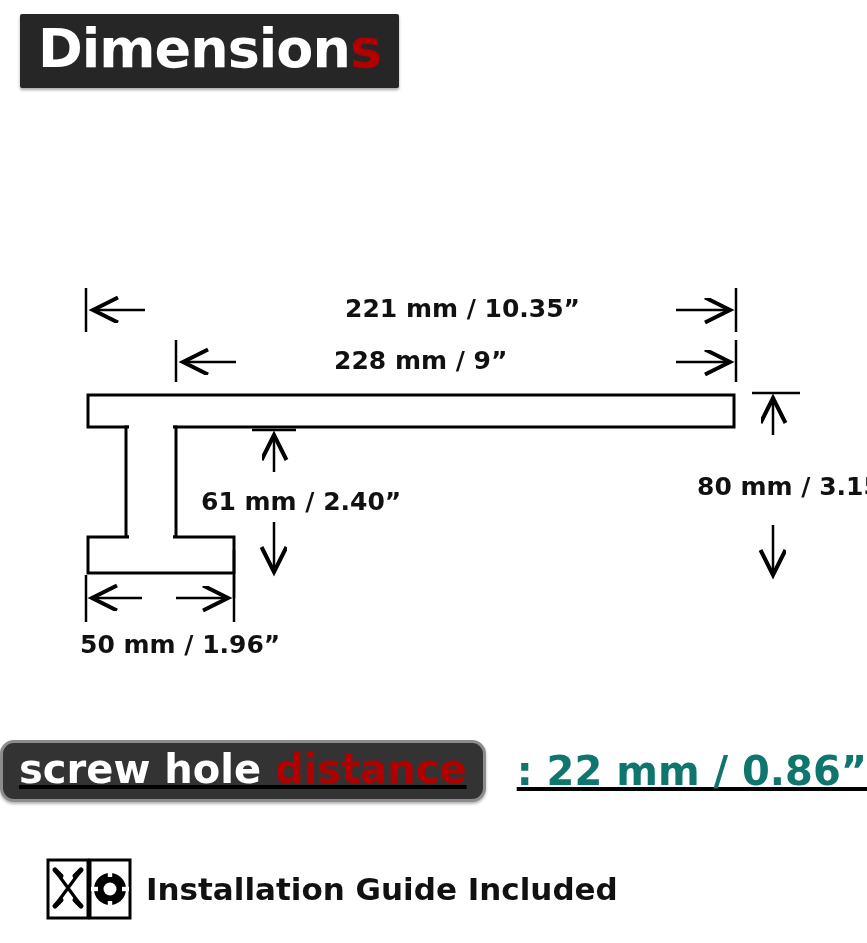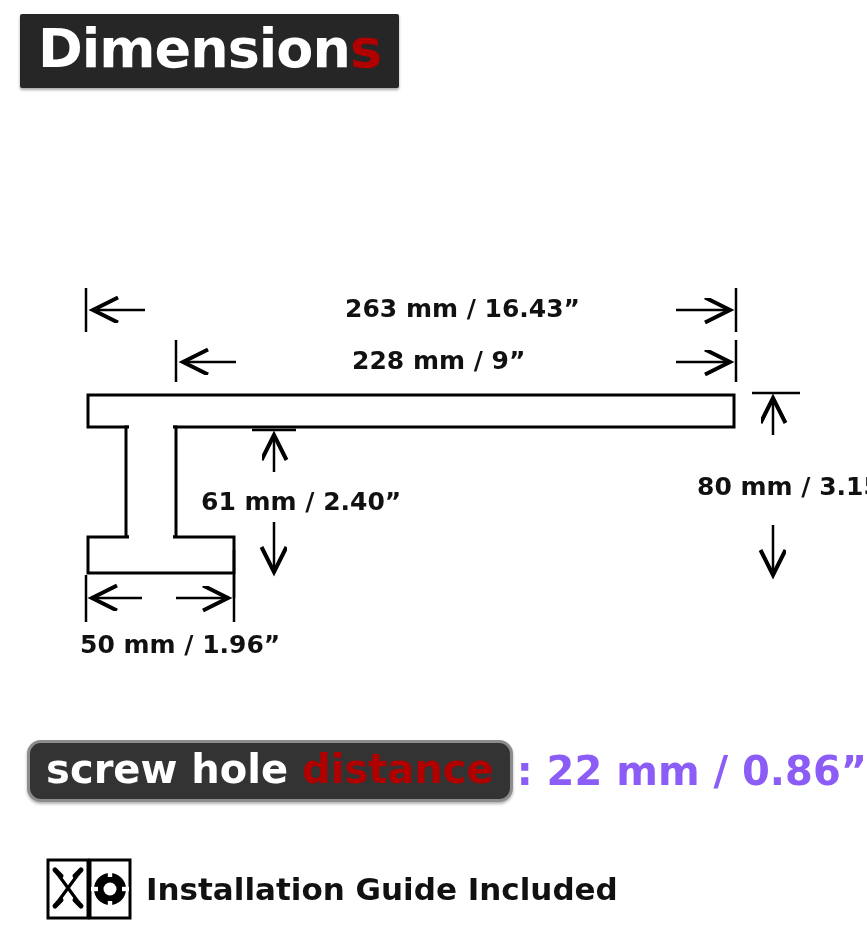--- a/index.html
+++ b/index.html
@@ -58,21 +58,22 @@
   }
 
   
   .screw-row {
     position: absolute;
     left: 0;
     top: 740px;
     width: 867px;
     display: flex;
     align-items: center;
-    justify-content: flex-end;
+    justify-content: space-between;
+    text-decoration: underline;
   }
   .screw-badge {
     background: #333333;
     border: 3px solid #8c8c8c;
     border-radius: 14px;
     padding: 4px 16px 8px 16px;
     box-shadow: 0 2px 3px rgba(0,0,0,0.3);
   }
   .screw-badge .screw-text {
     font-family: "DejaVu Sans", sans-serif;
@@ -81,21 +82,21 @@
     line-height: 44px;
     color: #ffffff;
     white-space: nowrap;
   }
   .screw-badge .screw-accent { color: #b00000; }
   .screw-tail {
     font-family: "DejaVu Sans", sans-serif;
     font-weight: bold;
     font-size: 40px;
     line-height: 44px;
-    color: #8b5cf6;
+    color: #0f766e;
     white-space: nowrap;
     margin-left: 4px;
   }
 
   
   .footer {
     position: absolute;
     left: 14px;
     top: 858px;
     display: flex;
@@ -178,22 +179,22 @@
 
     <g>
       <line x1="86" y1="325" x2="86" y2="372" stroke="#000" stroke-width="2.5"></line>
       <line x1="234" y1="325" x2="234" y2="372" stroke="#000" stroke-width="2.5"></line>
       <line x1="142" y1="348" x2="92" y2="348" stroke="#000" stroke-width="2.5" marker-end="url(#arrR)"></line>
       <line x1="176" y1="348" x2="228" y2="348" stroke="#000" stroke-width="2.5" marker-end="url(#arrR)"></line>
     </g>
   </svg>
 
   
-  <div class="dim-label" style="left:345px; top:44px;">263  mm / 16.43”</div>
-  <div class="dim-label" style="left:352px; top:96px;">228  mm / 9”</div>
+  <div class="dim-label" style="left:345px; top:44px;">221  mm / 10.35”</div>
+  <div class="dim-label" style="left:334px; top:96px;">228  mm / 9”</div>
   <div class="dim-label" style="left:697px; top:222px;">80  mm / 3.15”</div>
   <div class="dim-label" style="left:201px; top:237px;">61  mm / 2.40”</div>
   <div class="dim-label" style="left:80px;  top:380px;">50  mm / 1.96”</div>
 </div>
 
 <div class="screw-row">
   <div class="screw-badge">
     <div class="screw-text"><span>screw hole </span><span class="screw-accent">distance</span></div>
   </div>
   <div class="screw-tail">: 22 mm / 0.86”</div>

